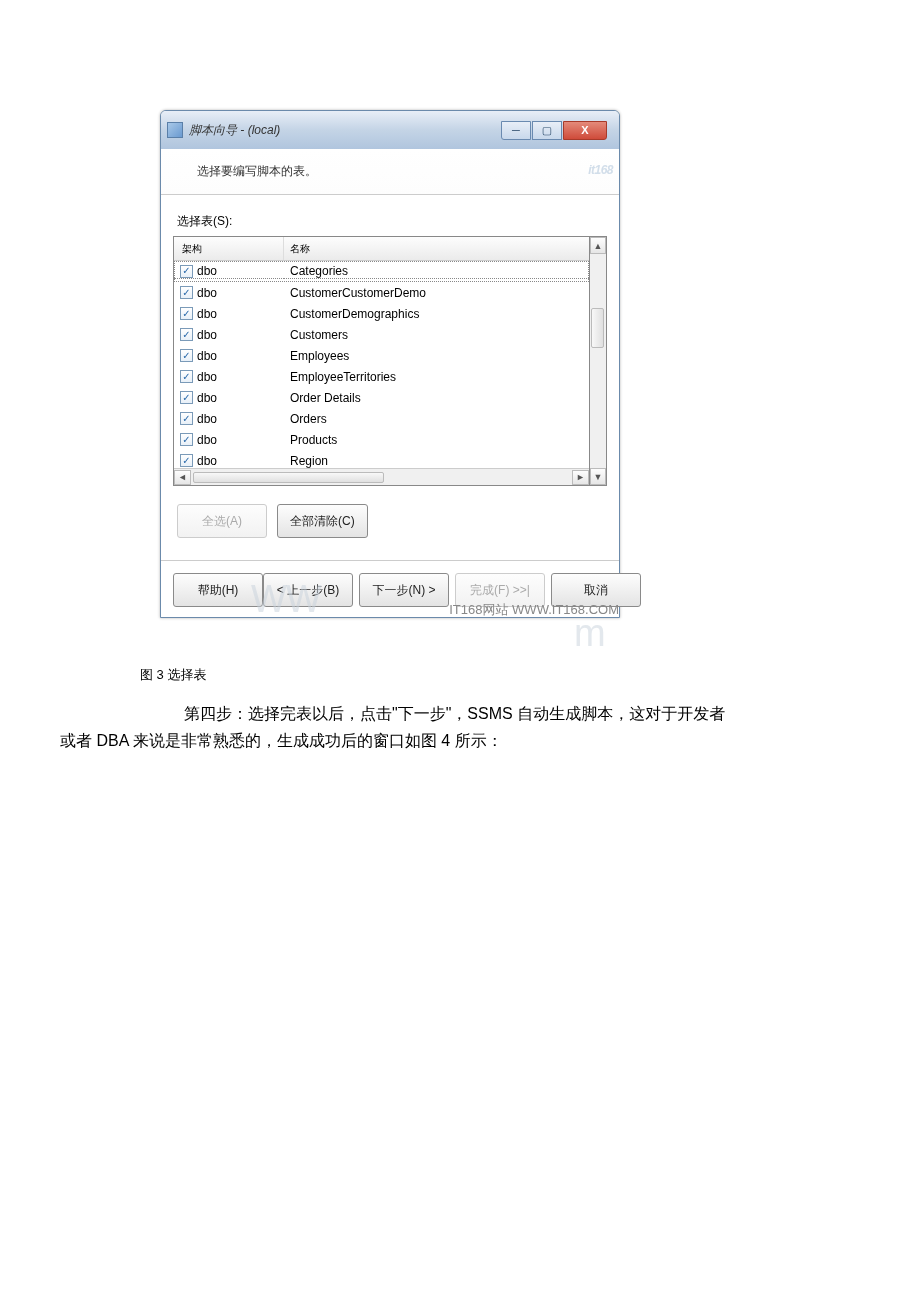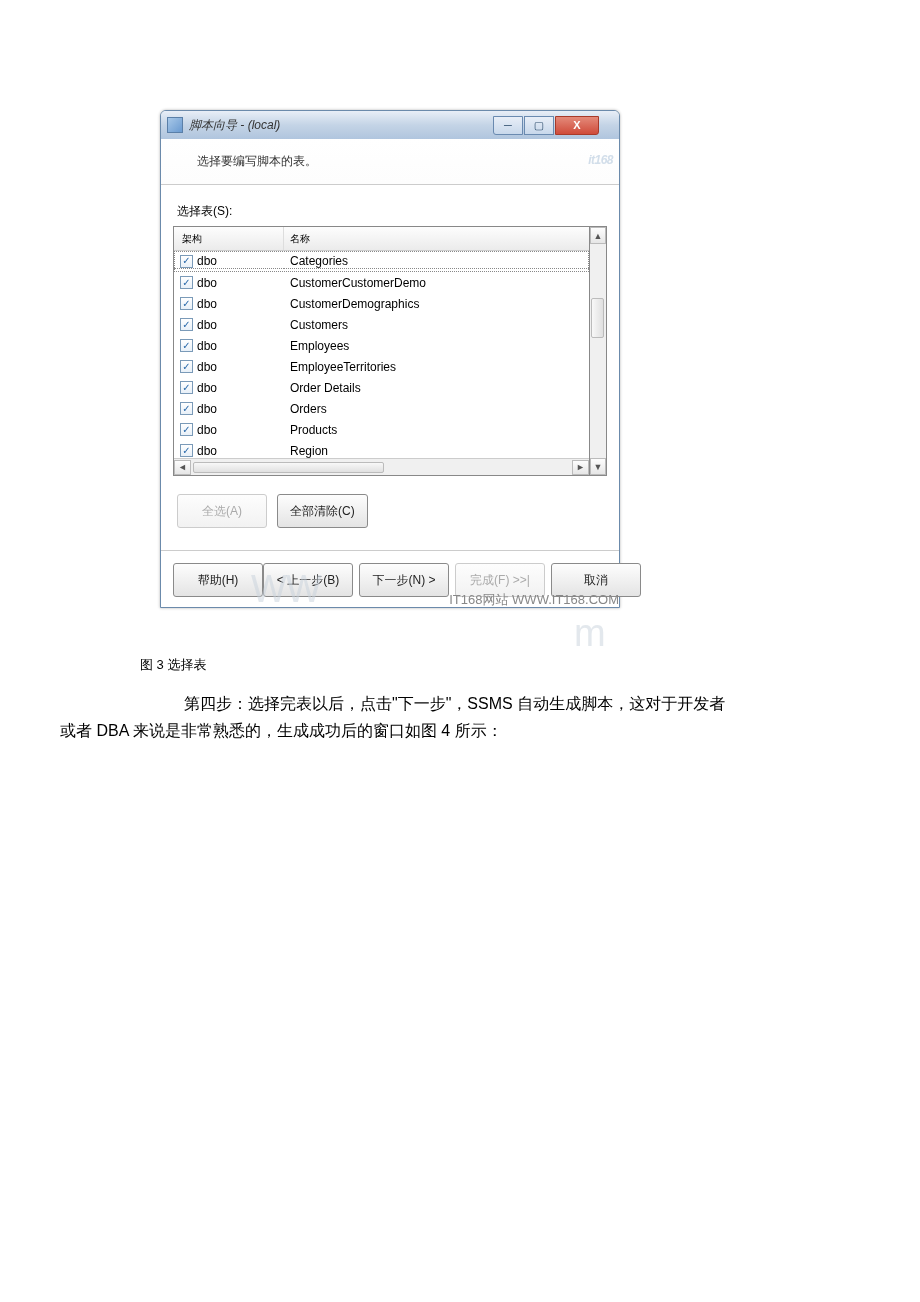--- a/index.html
+++ b/index.html
@@ -12,26 +12,26 @@
     }
     .window {
       width: 460px;
       margin-left: 100px;
       border: 1px solid #6b8aab;
       border-radius: 6px 6px 0 0;
       box-shadow: 0 0 3px rgba(0,0,0,0.3);
       background: #fff;
     }
     .titlebar {
-      height: 28px;
+      height: 38px;
       background: linear-gradient(to bottom, #e8eef7 0%, #c4d4e6 50%, #b0c5de 100%);
       border-radius: 5px 5px 0 0;
       display: flex;
       align-items: center;
-      padding: 0 20px 0 6px;
+      padding: 0 12px 0 6px;
       position: relative;
       justify-content: center;
     }
     .title-icon {
       width: 16px; height: 16px;
       background: linear-gradient(135deg,#a8c8e8,#6a9ad0);
       border: 1px solid #5a7fa8;
       margin-right: 6px;
     }
     .title-text {

